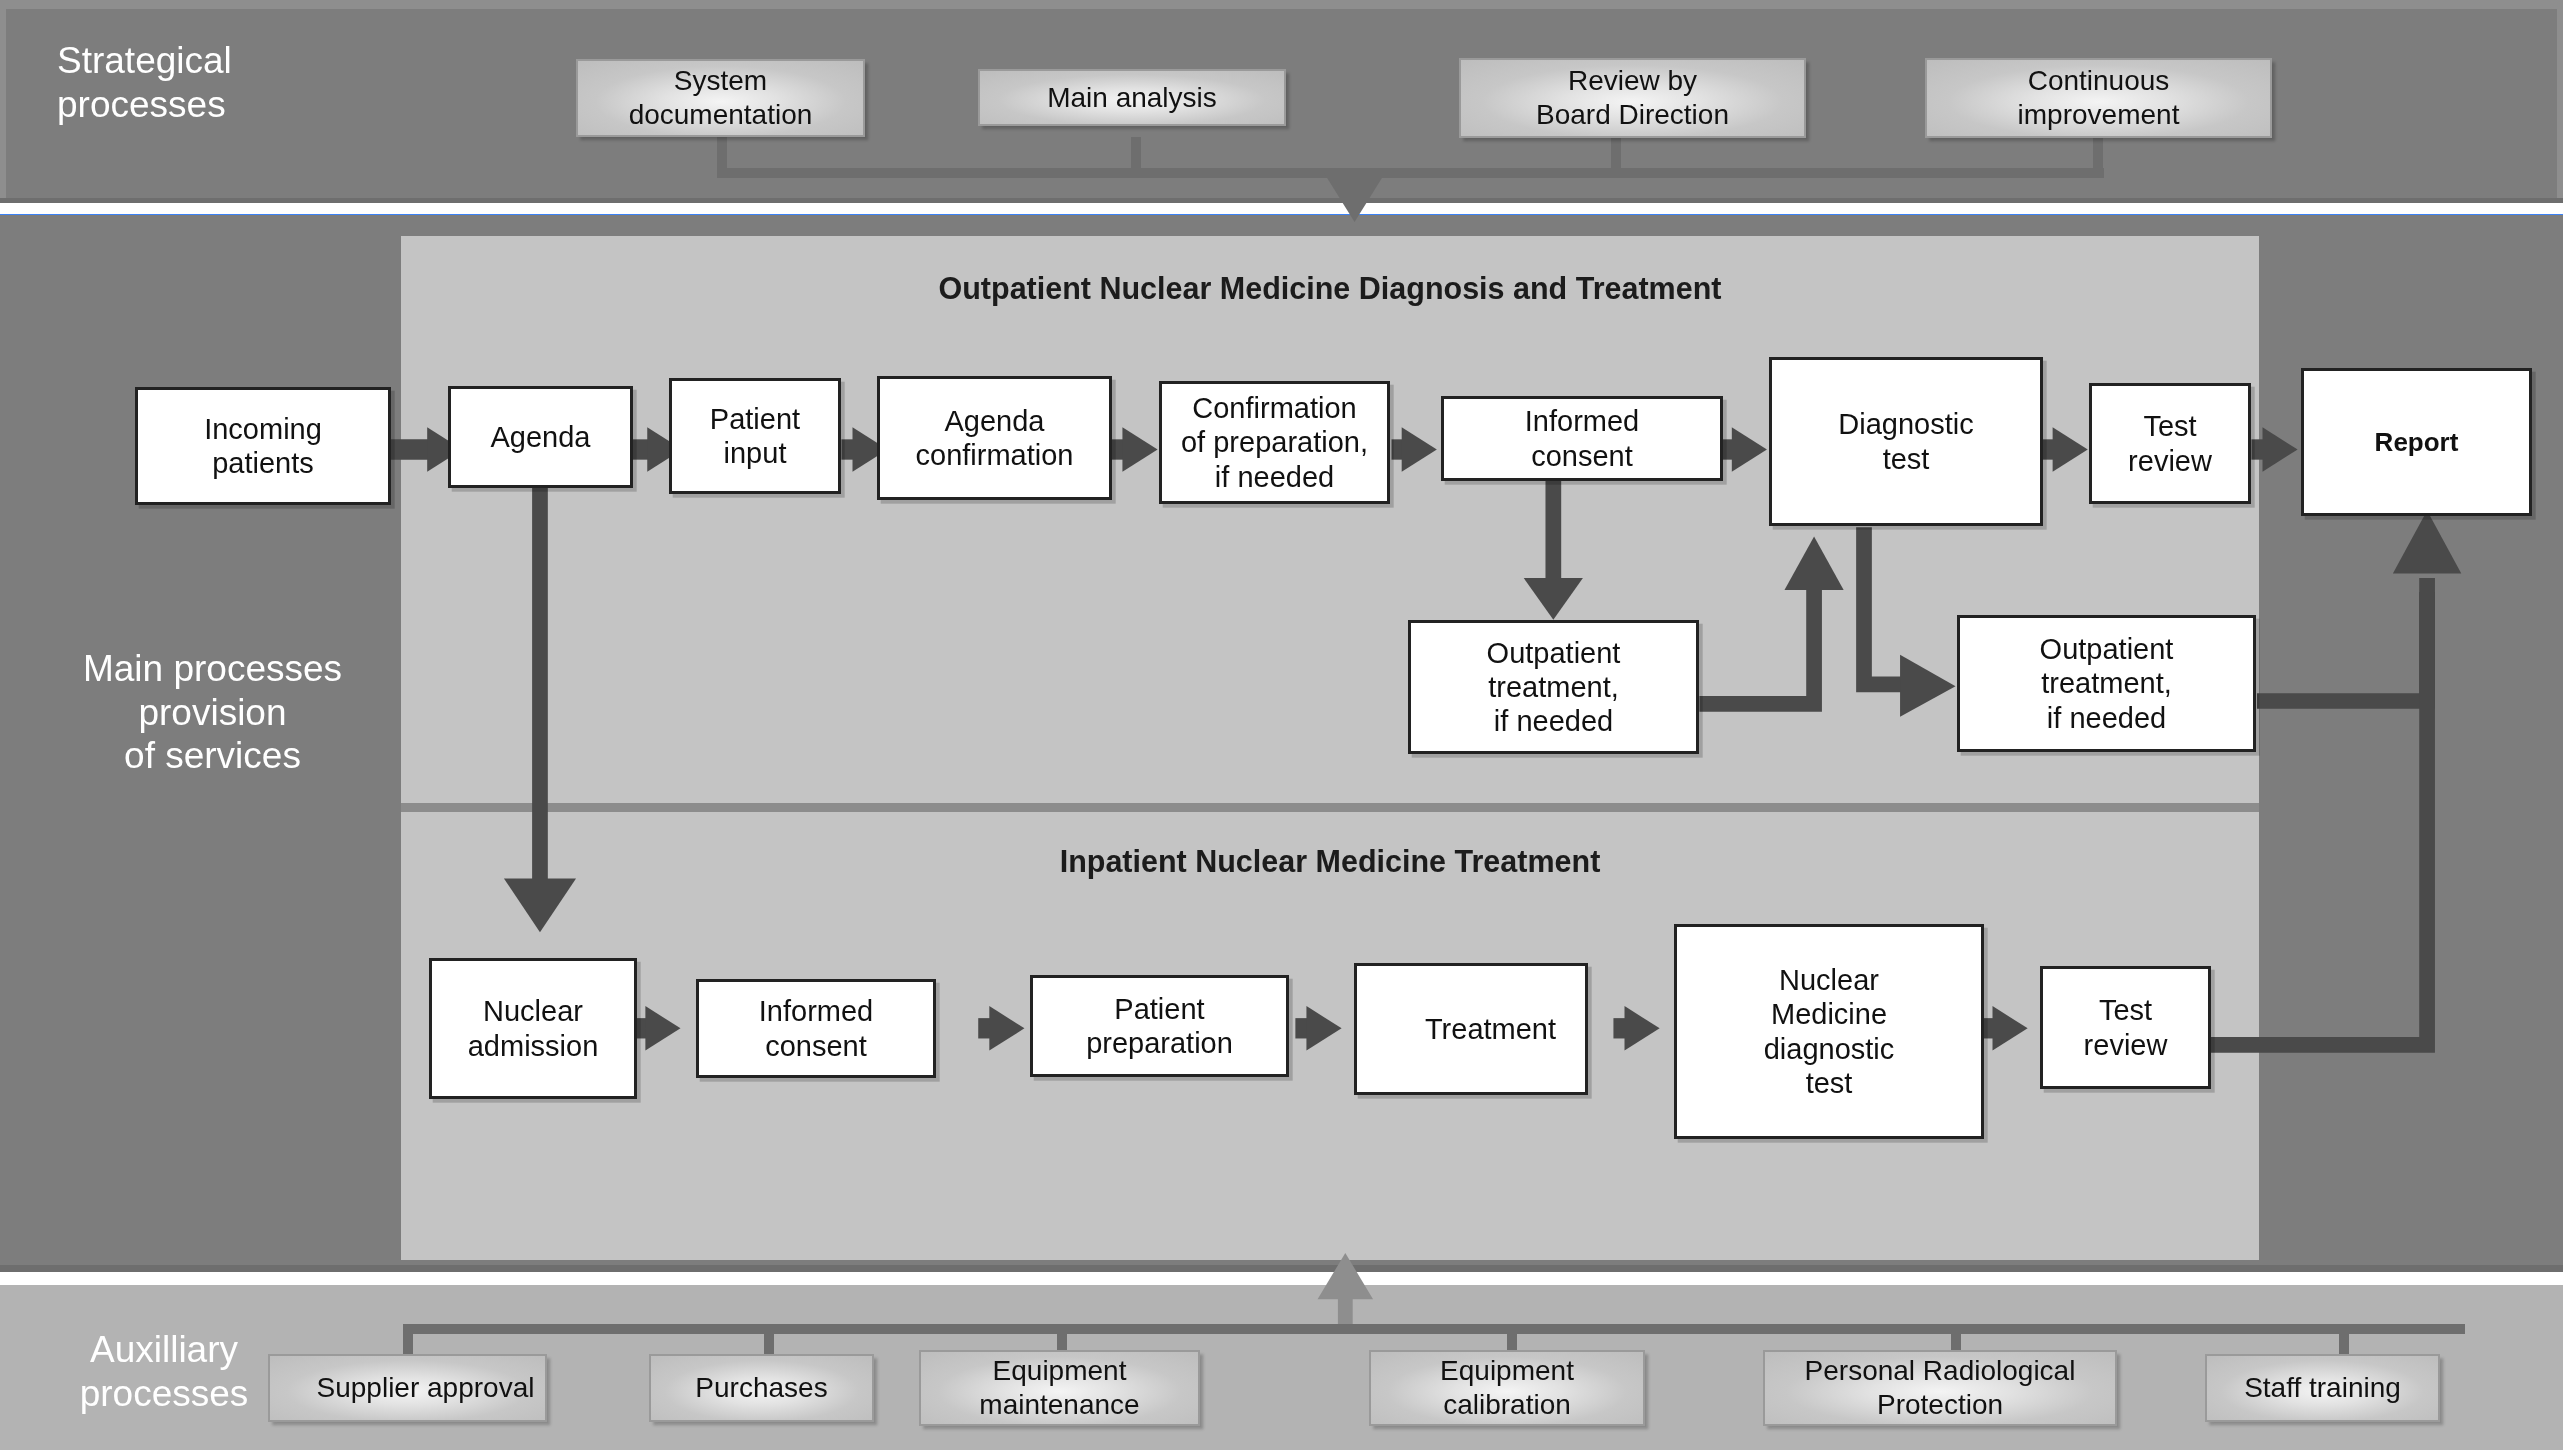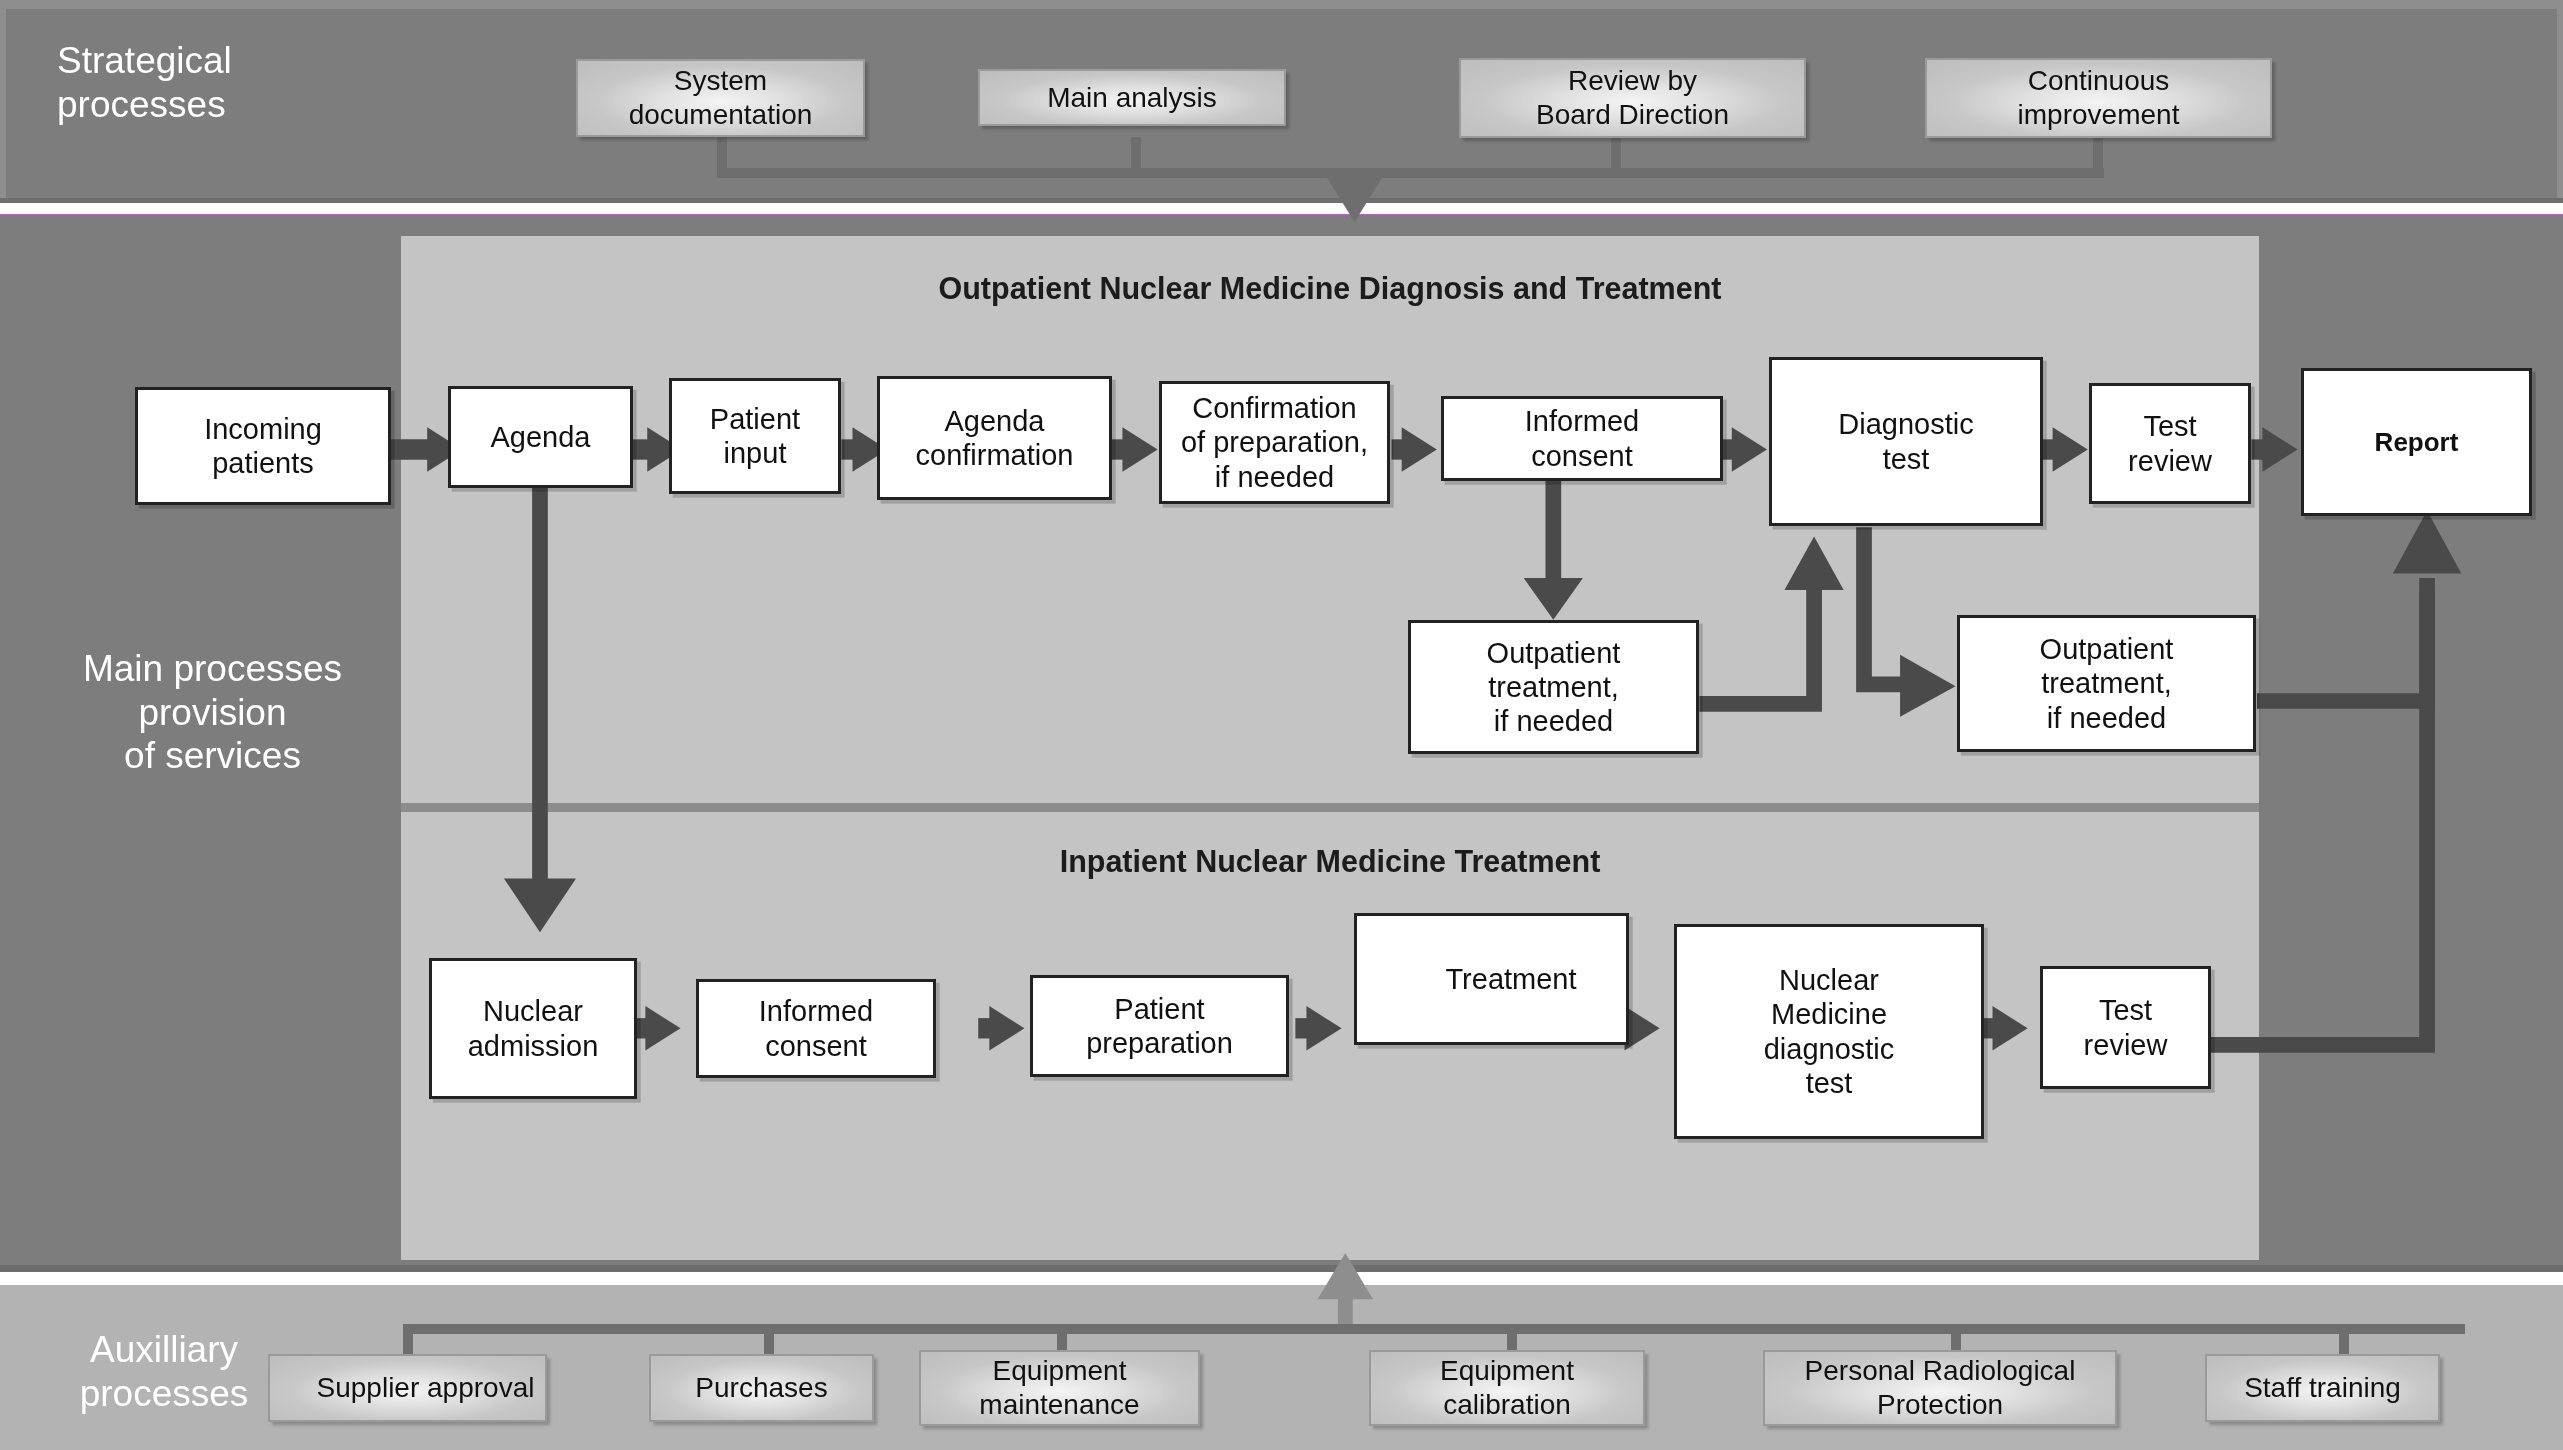--- a/index.html
+++ b/index.html
@@ -2,21 +2,21 @@
 <html style="font-size:15px"><head>
 <meta charset="utf-8">
 <style>
   * { box-sizing: border-box; margin:0; padding:0; }
   html,body { background:#fff; }
   body { font-family:"Liberation Sans", sans-serif; }
 
   #stage {
     position:relative;
     width:2563px; height:1451px;
-    background:#d946ef;
+    background:#3b82f6;
     overflow:hidden;
   }
 
   
   .band { position:absolute; }
 
   .band-strategic {
     left:0; top:0; width:2563px; height:211px;
     background:#7d7d7d;
     border:6.5px solid #8e8e8e;
@@ -266,21 +266,21 @@
   <div class="pbox" style="left:1957px; top:615px; width:299px; height:137px;">Outpatient
 treatment,
 if needed</div>
 
   <div class="pbox" style="left:429px; top:958px; width:208px; height:141px;">Nuclear
 admission</div>
   <div class="pbox" style="left:696px; top:979px; width:240px; height:99px;">Informed
 consent</div>
   <div class="pbox" style="left:1030px; top:975px; width:259px; height:102px;">Patient
 preparation</div>
-  <div class="pbox" style="left:1354px; top:913px; width:275px; height:132px;padding-left:39px;">Treatment</div>
+  <div class="pbox" style="left:1354px; top:963px; width:234px; height:132px;padding-left:39px;">Treatment</div>
   <div class="pbox" style="left:1674px; top:924px; width:310px; height:215px;">Nuclear
 Medicine
 diagnostic
 test</div>
   <div class="pbox" style="left:2040px; top:966px; width:171px; height:123px;">Test
 review</div>
 
   <div class="cn-light" style="left:403px; top:1324px; width:2062px; height:10.2px;"></div>
   <div class="cn-light" style="left:403px; top:1324px; width:10.2px; height:39px;"></div>
   <div class="cn-light" style="left:764px; top:1324px; width:10.2px; height:39px;"></div>

